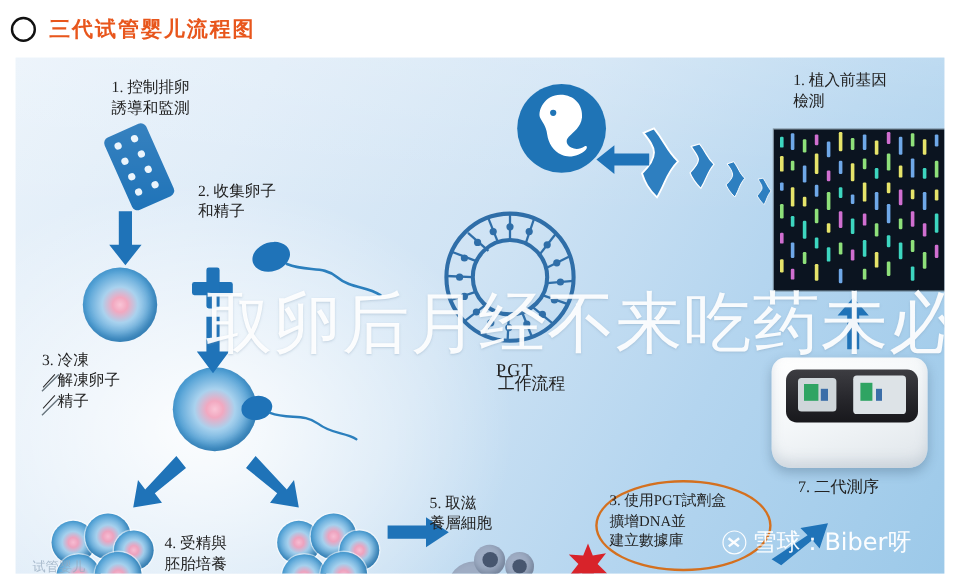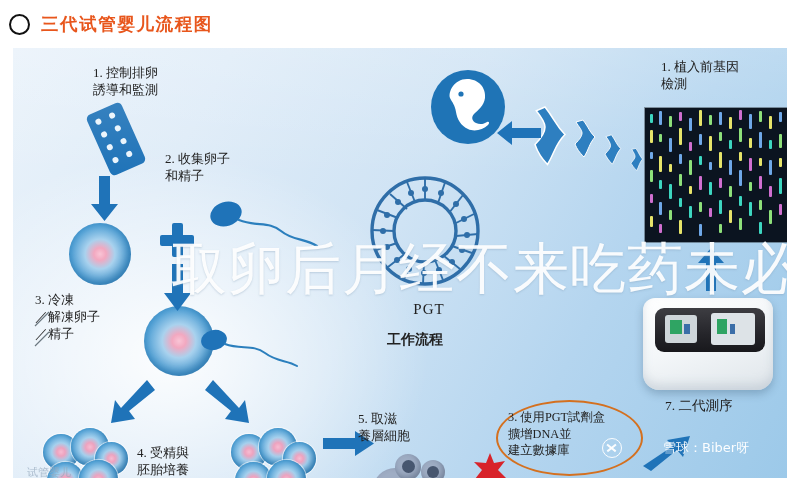--- a/index.html
+++ b/index.html
@@ -94,22 +94,22 @@
   
   .plus { position:absolute; z-index:4; }
   .plus i, .plus u { position:absolute; display:block; background:#1f73b8; }
 
   
   .wm-main { position:absolute; z-index:20; color:rgba(255,255,255,.93);
     font-size:56px; letter-spacing:1px; white-space:nowrap;
     font-family:"DejaVu Sans","Liberation Sans",sans-serif;
     text-shadow:0 1px 2px rgba(120,150,175,.35); }
   .wm-corner { position:absolute; z-index:20; display:flex; align-items:center;
-    color:rgba(255,255,255,.96); font-size:13px; white-space:nowrap;
-    font-family:"DejaVu Sans","Liberation Sans",sans-serif;gap:36px; }
+    color:rgba(255,255,255,.96); font-size:20px; white-space:nowrap;
+    font-family:"DejaVu Sans","Liberation Sans",sans-serif; }
   .wm-logo { width:20px; height:20px; border-radius:50%;
     border:1.6px solid rgba(255,255,255,.95); margin-right:5px; position:relative;
     flex:0 0 auto; }
   .wm-logo::before,.wm-logo::after{ content:""; position:absolute; left:3px; top:8.2px;
     width:11px; height:1.6px; background:rgba(255,255,255,.95); }
   .wm-logo::before{ transform:rotate(38deg); }
   .wm-logo::after{ transform:rotate(-38deg); }
 
   .footnote { position:absolute; left:14px; bottom:-2px; z-index:21;
     font-size:11px; color:rgba(150,170,190,.75); white-space:nowrap;
@@ -243,21 +243,21 @@
         <circle cx="41" cy="95" r="3"></circle>
           <circle cx="29" cy="86" r="3"></circle>
           <circle cx="19" cy="73" r="3"></circle>
         <circle cx="15" cy="57" r="3"></circle>
           <circle cx="19" cy="41" r="3"></circle>
           <circle cx="30" cy="28" r="3"></circle>
         <circle cx="43" cy="19" r="3"></circle>
       </g>
     </svg>
     <div class="lbl" style="left:386px; top:252px; font-size:15px; width:60px; text-align:center; letter-spacing:1px;">PGT</div>
-    <div class="lbl" style="left:374px; top:283px; font-size:14px; width:84px; text-align:left;font-weight:bold;">工作流程</div>
+    <div class="lbl" style="left:374px; top:264px; font-size:14px; width:84px; text-align:right;">工作流程</div>
 
     <div class="lbl" style="left:345px; top:362px;">5. 取滋
 養層細胞</div>
 
     <div style="position:absolute; left:354px; top:404px; width:84px; height:62px; z-index:4;">
       <div class="troph" style="left:6px;  top:16px; width:44px; height:44px;">
         
       </div>
       <div class="troph" style="left:28px; top:2px;  width:26px; height:26px;">
         <u style="left:7px; top:6px; width:13px; height:13px;"></u>

